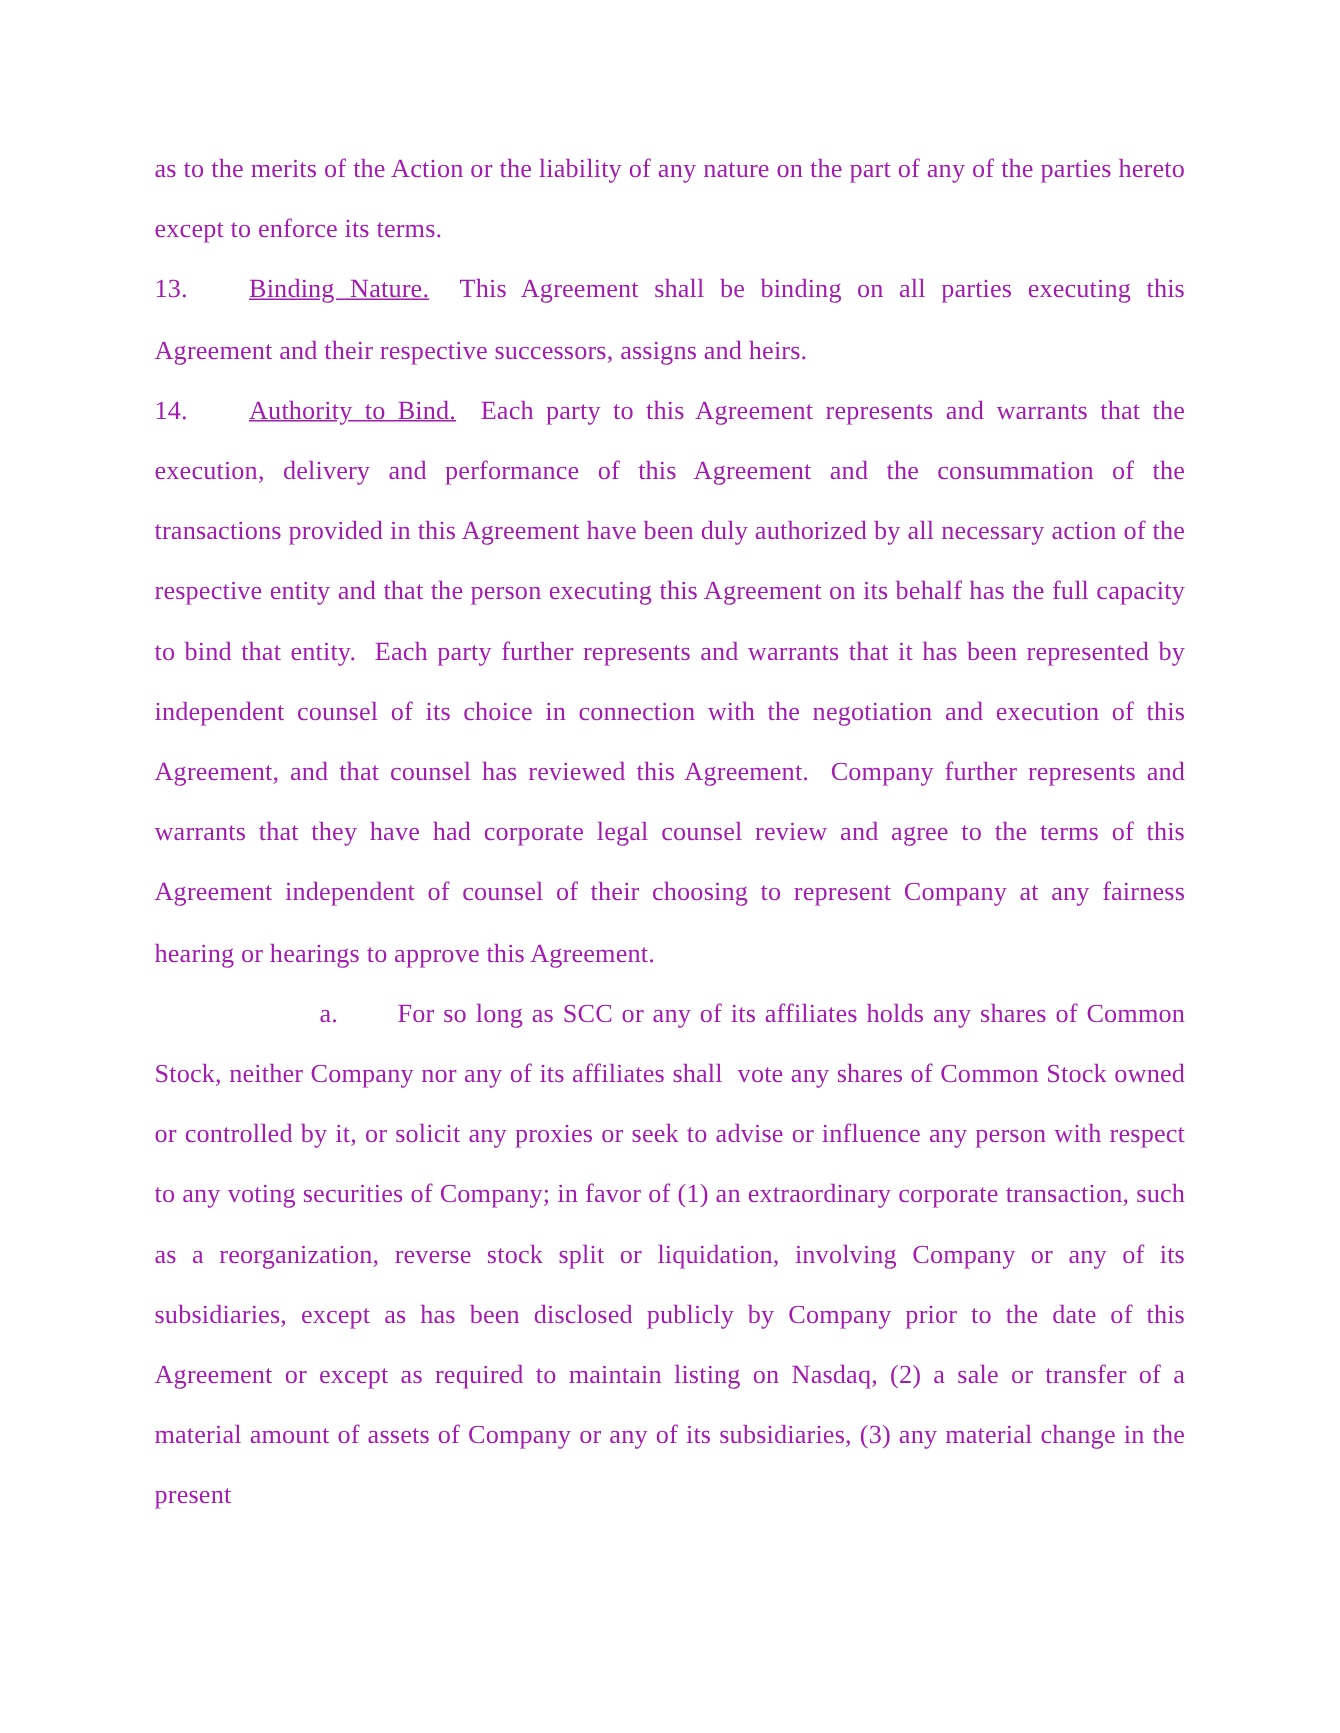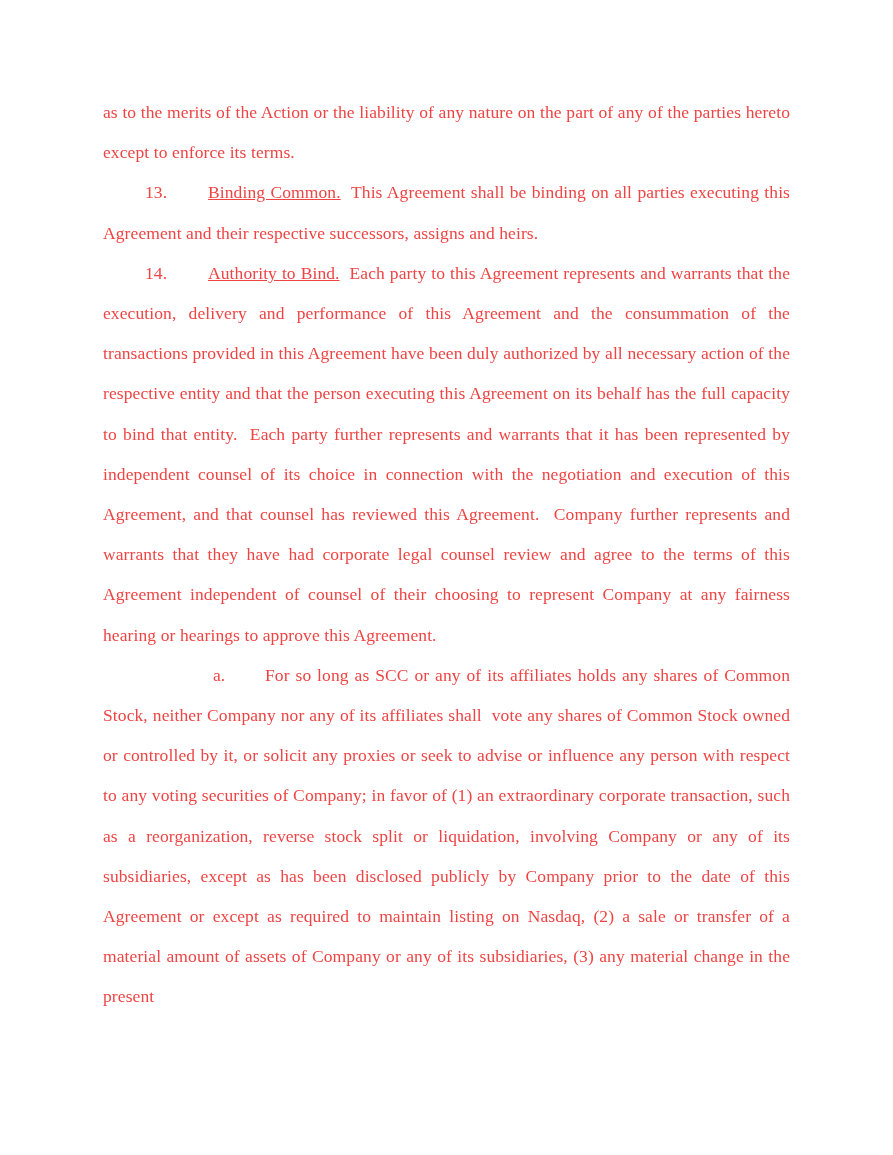--- a/index.html
+++ b/index.html
@@ -20,43 +20,42 @@
     left: 103px;
     top: 92px;
     width: 687px;
   }
   p.para {
     margin: 0;
     padding: 0;
     font-family: "Liberation Serif", "DejaVu Serif", serif;
     font-size: 17.5px;
     line-height: 40.2px;
-    color: #ef4444;
+    color: #a21caf;
     text-align: justify;
     letter-spacing: 0.1px;
   }
   
   p.para .marker.num {
     display: inline-block;
-    margin-left: 42px;
     width: 63px;
   }
   
   p.para .marker.letter {
     display: inline-block;
     margin-left: 110px;
     width: 52px;
   }
   p.para .heading {
     text-decoration: underline;
   }
 </style>
 </head>
 <body>
 
 <div class="page">
   <div class="content">
       <p class="para body"><span>as to the merits of the Action or the liability of any nature on the part of any of the parties hereto except to enforce its terms.</span></p>
-      <p class="para numbered"><span class="marker num">13.</span><span class="heading">Binding Common.</span><span>&nbsp; This Agreement shall be binding on all parties executing this Agreement and their respective successors, assigns and heirs.</span></p>
+      <p class="para numbered"><span class="marker num">13.</span><span class="heading">Binding Nature.</span><span>&nbsp; This Agreement shall be binding on all parties executing this Agreement and their respective successors, assigns and heirs.</span></p>
       <p class="para numbered"><span class="marker num">14.</span><span class="heading">Authority to Bind.</span><span>&nbsp; Each party to this Agreement represents and warrants that the execution, delivery and performance of this Agreement and the consummation of the transactions provided in this Agreement have been duly authorized by all necessary action of the respective entity and that the person executing this Agreement on its behalf has the full capacity to bind that entity.&nbsp; Each party further represents and warrants that it has been represented by independent counsel of its choice in connection with the negotiation and execution of this Agreement, and that counsel has reviewed this Agreement.&nbsp; Company further represents and warrants that they have had corporate legal counsel review and agree to the terms of this Agreement independent of counsel of their choosing to represent Company at any fairness hearing or hearings to approve this Agreement.</span></p>
       <p class="para lettered"><span class="marker letter">a.</span><span>For so long as SCC or any of its affiliates holds any shares of Common Stock, neither Company nor any of its affiliates shall&nbsp; vote any shares of Common Stock owned or controlled by it, or solicit any proxies or seek to advise or influence any person with respect to any voting securities of Company; in favor of (1) an extraordinary corporate transaction, such as a reorganization, reverse stock split or liquidation, involving Company or any of its subsidiaries, except as has been disclosed publicly by Company prior to the date of this Agreement or except as required to maintain listing on Nasdaq, (2) a sale or transfer of a material amount of assets of Company or any of its subsidiaries, (3) any material change in the present</span></p>
     </div>
 </div>
 
 </body></html>

